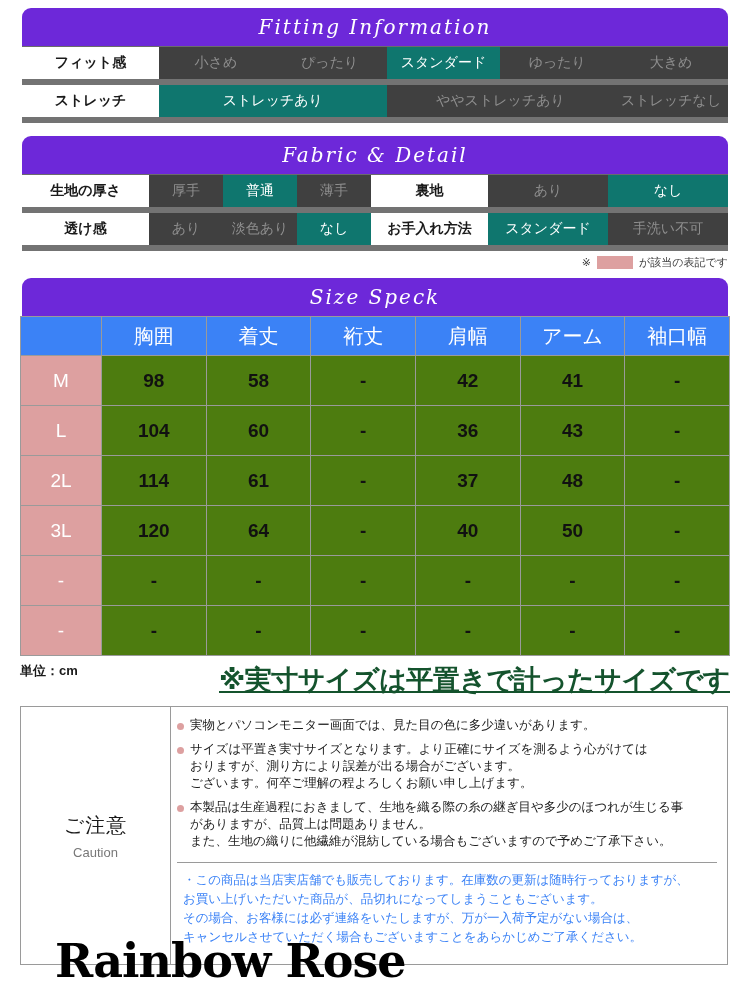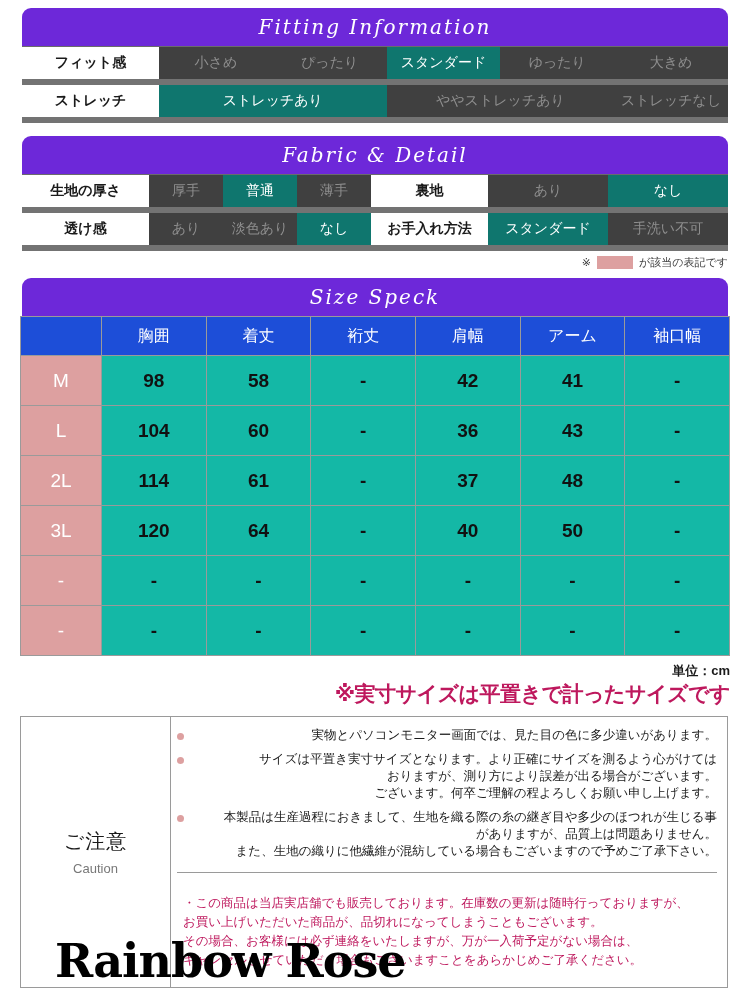--- a/index.html
+++ b/index.html
@@ -90,46 +90,45 @@
     table-layout: fixed;
   }
   table.size td {
     border: 1px solid #9a9a9a;
     text-align: center;
     vertical-align: middle;
     font-size: 19px;
     height: 47px;
   }
   table.size td.hd {
-    background: #1d4ed8;
+    background: #3b82f6;
     color: #ffffff;
-    font-size: 16px;
+    font-size: 20px;
     height: 36px;
   }
   table.size td.sz {
     background: #dda0a0;
     color: #ffffff;
   }
   table.size td.val {
-    background: #14b8a6;
+    background: #4d7c0f;
     color: #111111;
     font-weight: bold;
   }
 
   
   .unitrow {
     width: 710px;
     margin: 6px 20px 0 20px;
     display: flex;
-    align-items: flex-end;
+    align-items: flex-start;
     justify-content: space-between;
-    flex-direction: column;
   }
   .unit { font-size: 13px; color: #1a1a1a; font-weight: bold;}
-  .flatnote { font-size: 21px; color: #be185d; font-weight: bold; letter-spacing: -0.5px;}
+  .flatnote { font-size: 27px; color: #14532d; font-weight: bold; letter-spacing: -0.5px; text-decoration: underline;}
 
   
   .caution {
     width: 708px;
     margin: 8px 20px 0 20px;
     border: 1px solid #9a9a9a;
     display: flex;
     box-sizing: border-box;
   }
   .caution .cap {
@@ -149,41 +148,40 @@
     padding: 10px 10px 8px 6px;
     box-sizing: border-box;
   }
   .bullet {
     position: relative;
     padding-left: 13px;
     font-size: 12.5px;
     line-height: 17px;
     color: #1a1a1a;
     margin-bottom: 7px;
-    text-align: right;
   }
   .bullet:before {
     content: "";
     position: absolute;
     left: 0;
     top: 6px;
     width: 7px;
     height: 7px;
     border-radius: 50%;
     background: #dda0a0;
   }
   .bullet .ln { display: block; white-space: nowrap; }
 
   .subnote {
     border-top: 1px solid #9a9a9a;
     margin-top: 12px;
-    padding: 21px 10px 9px 6px;
+    padding: 8px 10px 9px 6px;
     font-size: 12.5px;
     line-height: 19px;
-    color: #be185d;
+    color: #3b82f6;
   }
   .subnote .ln { display: block; white-space: nowrap; }
 
   
   .logo {
     position: absolute;
     left: 55px;
     top: 934px;
     font-family: "DejaVu Serif", "Liberation Serif", serif;
     font-weight: bold;

